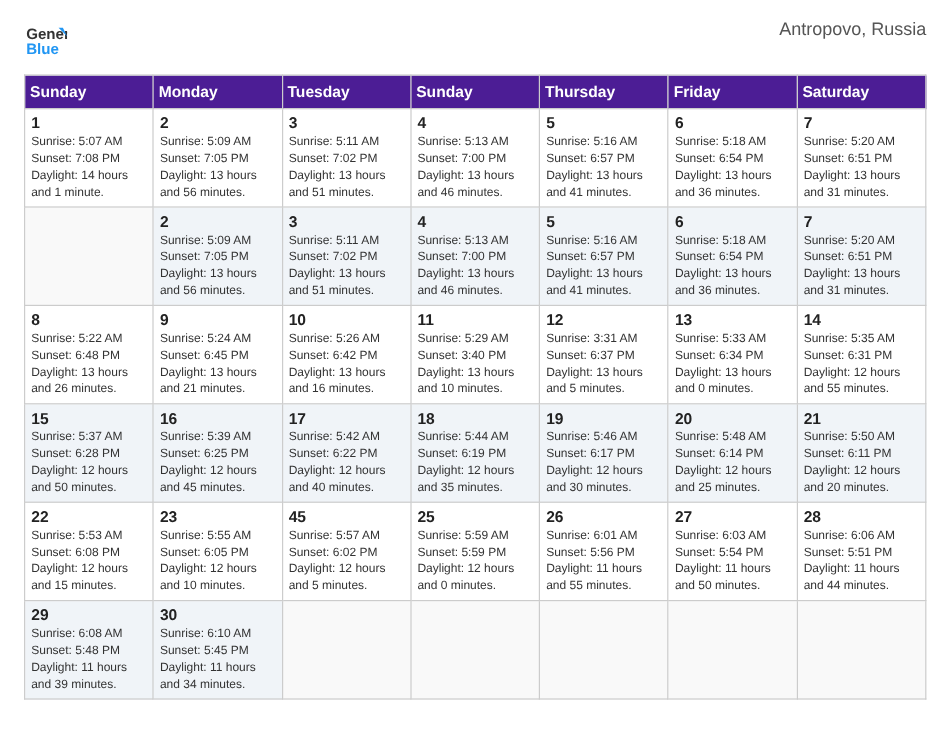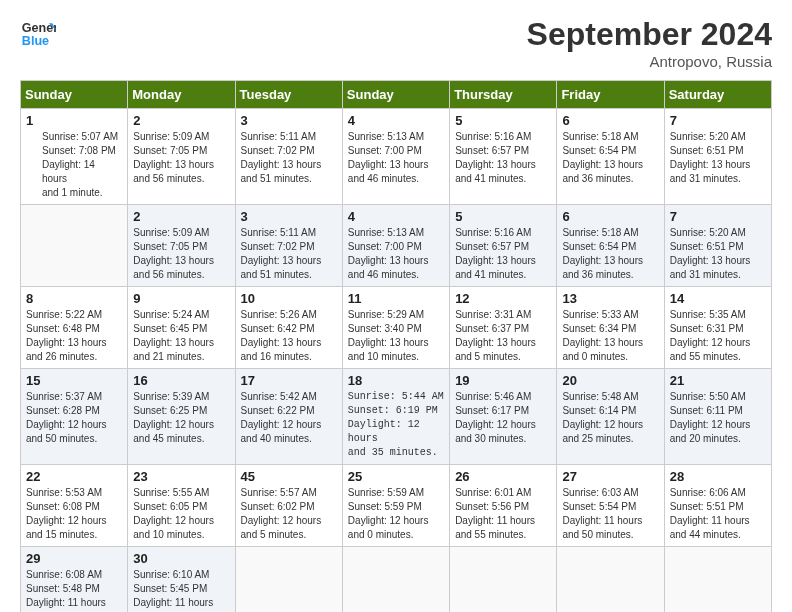--- a/index.html
+++ b/index.html
@@ -42,21 +42,21 @@
     .location {
       font-size: 15px;
       color: #555;
     }
     .calendar {
       width: 100%;
       border-collapse: collapse;
       table-layout: fixed;
     }
     .calendar thead tr th {
-      background-color: #4d7c0f;
+      background-color: #4c1d95;
       color: #fff;
       font-size: 13px;
       font-weight: bold;
       padding: 6px 4px;
       text-align: left;
       border: 1px solid #ccc;
     }
     .calendar tbody tr td {
       border: 1px solid #ccc;
       vertical-align: top;
@@ -90,42 +90,41 @@
 <div class="page">
   <div class="header">
     <div class="logo">
       <svg class="logo-icon" viewBox="0 0 40 40">
         <text x="2" y="18" font-size="14" font-weight="bold" fill="#333" font-family="Arial">General</text>
         <text x="2" y="32" font-size="14" font-weight="bold" fill="#2196F3" font-family="Arial">Blue</text>
         <polygon points="32,8 40,16 36,8" fill="#2196F3"></polygon>
       </svg>
     </div>
     <div class="title-block">
-      <div class="month-title">September 2024</div>
       <div class="location">Antropovo, Russia</div>
     </div>
   </div>
 
   <table class="calendar">
     <thead>
       <tr>
         <th>Sunday</th>
         <th>Monday</th>
         <th>Tuesday</th>
         <th>Sunday</th>
         <th>Thursday</th>
         <th>Friday</th>
         <th>Saturday</th>
       </tr>
     </thead>
     <tbody id="calendar-body">
     <tr>
           <td>
             <div class="day-num">1</div>
-            <div class="day-info" style="white-space: pre-line; margin-left: 16px;">Sunrise: 5:07 AM
+            <div class="day-info" style="white-space: pre-line;">Sunrise: 5:07 AM
 Sunset: 7:08 PM
 Daylight: 14 hours
 and 1 minute.</div>
           </td>
           <td>
             <div class="day-num">2</div>
             <div class="day-info" style="white-space: pre-line;">Sunrise: 5:09 AM
 Sunset: 7:05 PM
 Daylight: 13 hours
 and 56 minutes.</div>
@@ -279,21 +278,21 @@
           </td>
           <td>
             <div class="day-num">17</div>
             <div class="day-info" style="white-space: pre-line;">Sunrise: 5:42 AM
 Sunset: 6:22 PM
 Daylight: 12 hours
 and 40 minutes.</div>
           </td>
           <td>
             <div class="day-num">18</div>
-            <div class="day-info" style="white-space: pre-line; font-family: Liberation Mono, monospace;">Sunrise: 5:44 AM
+            <div class="day-info" style="white-space: pre-line;">Sunrise: 5:44 AM
 Sunset: 6:19 PM
 Daylight: 12 hours
 and 35 minutes.</div>
           </td>
           <td>
             <div class="day-num">19</div>
             <div class="day-info" style="white-space: pre-line;">Sunrise: 5:46 AM
 Sunset: 6:17 PM
 Daylight: 12 hours
 and 30 minutes.</div>

